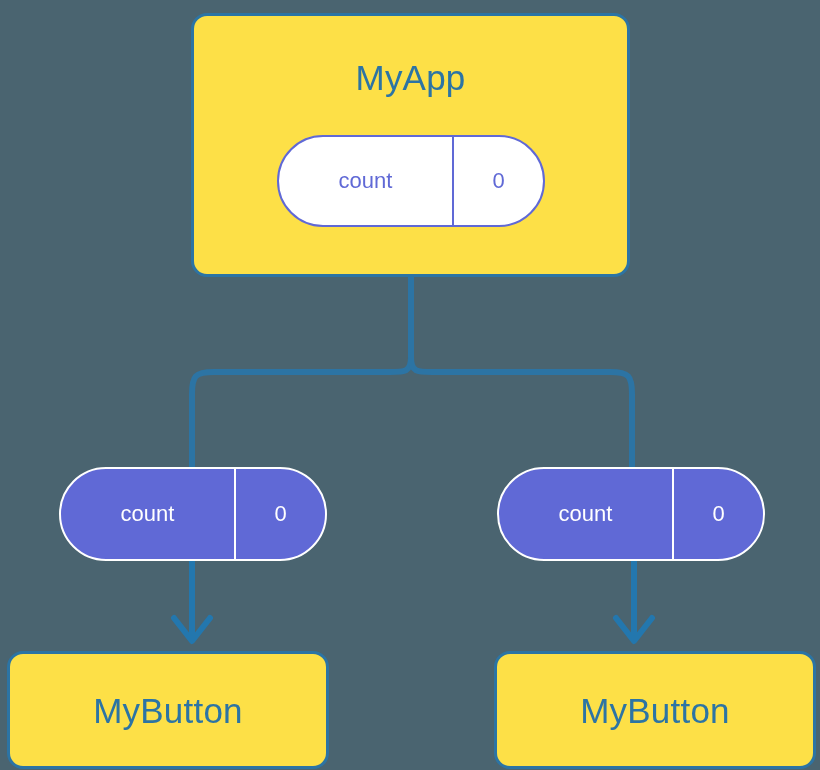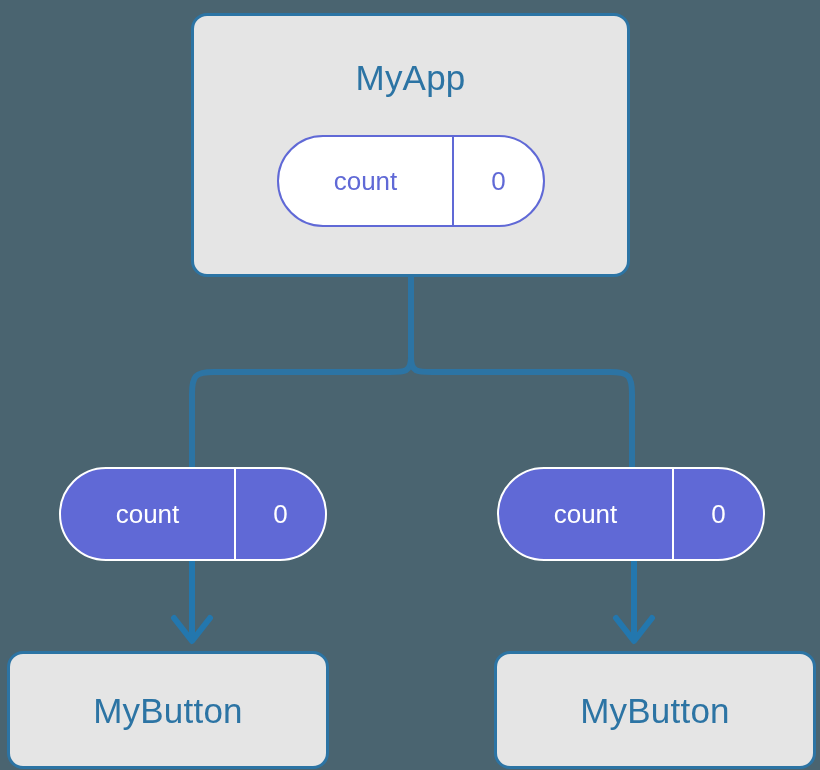--- a/index.html
+++ b/index.html
@@ -23,21 +23,21 @@
     left: 0;
     top: 0;
     width: 820px;
     height: 770px;
     pointer-events: none;
   }
 
   
   .component-box {
     position: absolute;
-    background: #e5e5e5;
+    background: #fde047;
     border: 3px solid #2c74a4;
     border-radius: 16px;
     box-sizing: border-box;
     display: flex;
     flex-direction: column;
     align-items: center;
   }
   .box-myapp {
     left: 191px;
     top: 13px;
@@ -78,21 +78,21 @@
     display: flex;
     align-items: stretch;
     box-sizing: border-box;
     border-radius: 999px;
     overflow: hidden;
   }
   .pill-cell {
     display: flex;
     align-items: center;
     justify-content: center;
-    font-size: 26px;
+    font-size: 22px;
     line-height: 1;
     white-space: nowrap;
     box-sizing: border-box;
   }
 
   
   .pill-outline {
     left: 277px;
     top: 135px;
     width: 268px;

